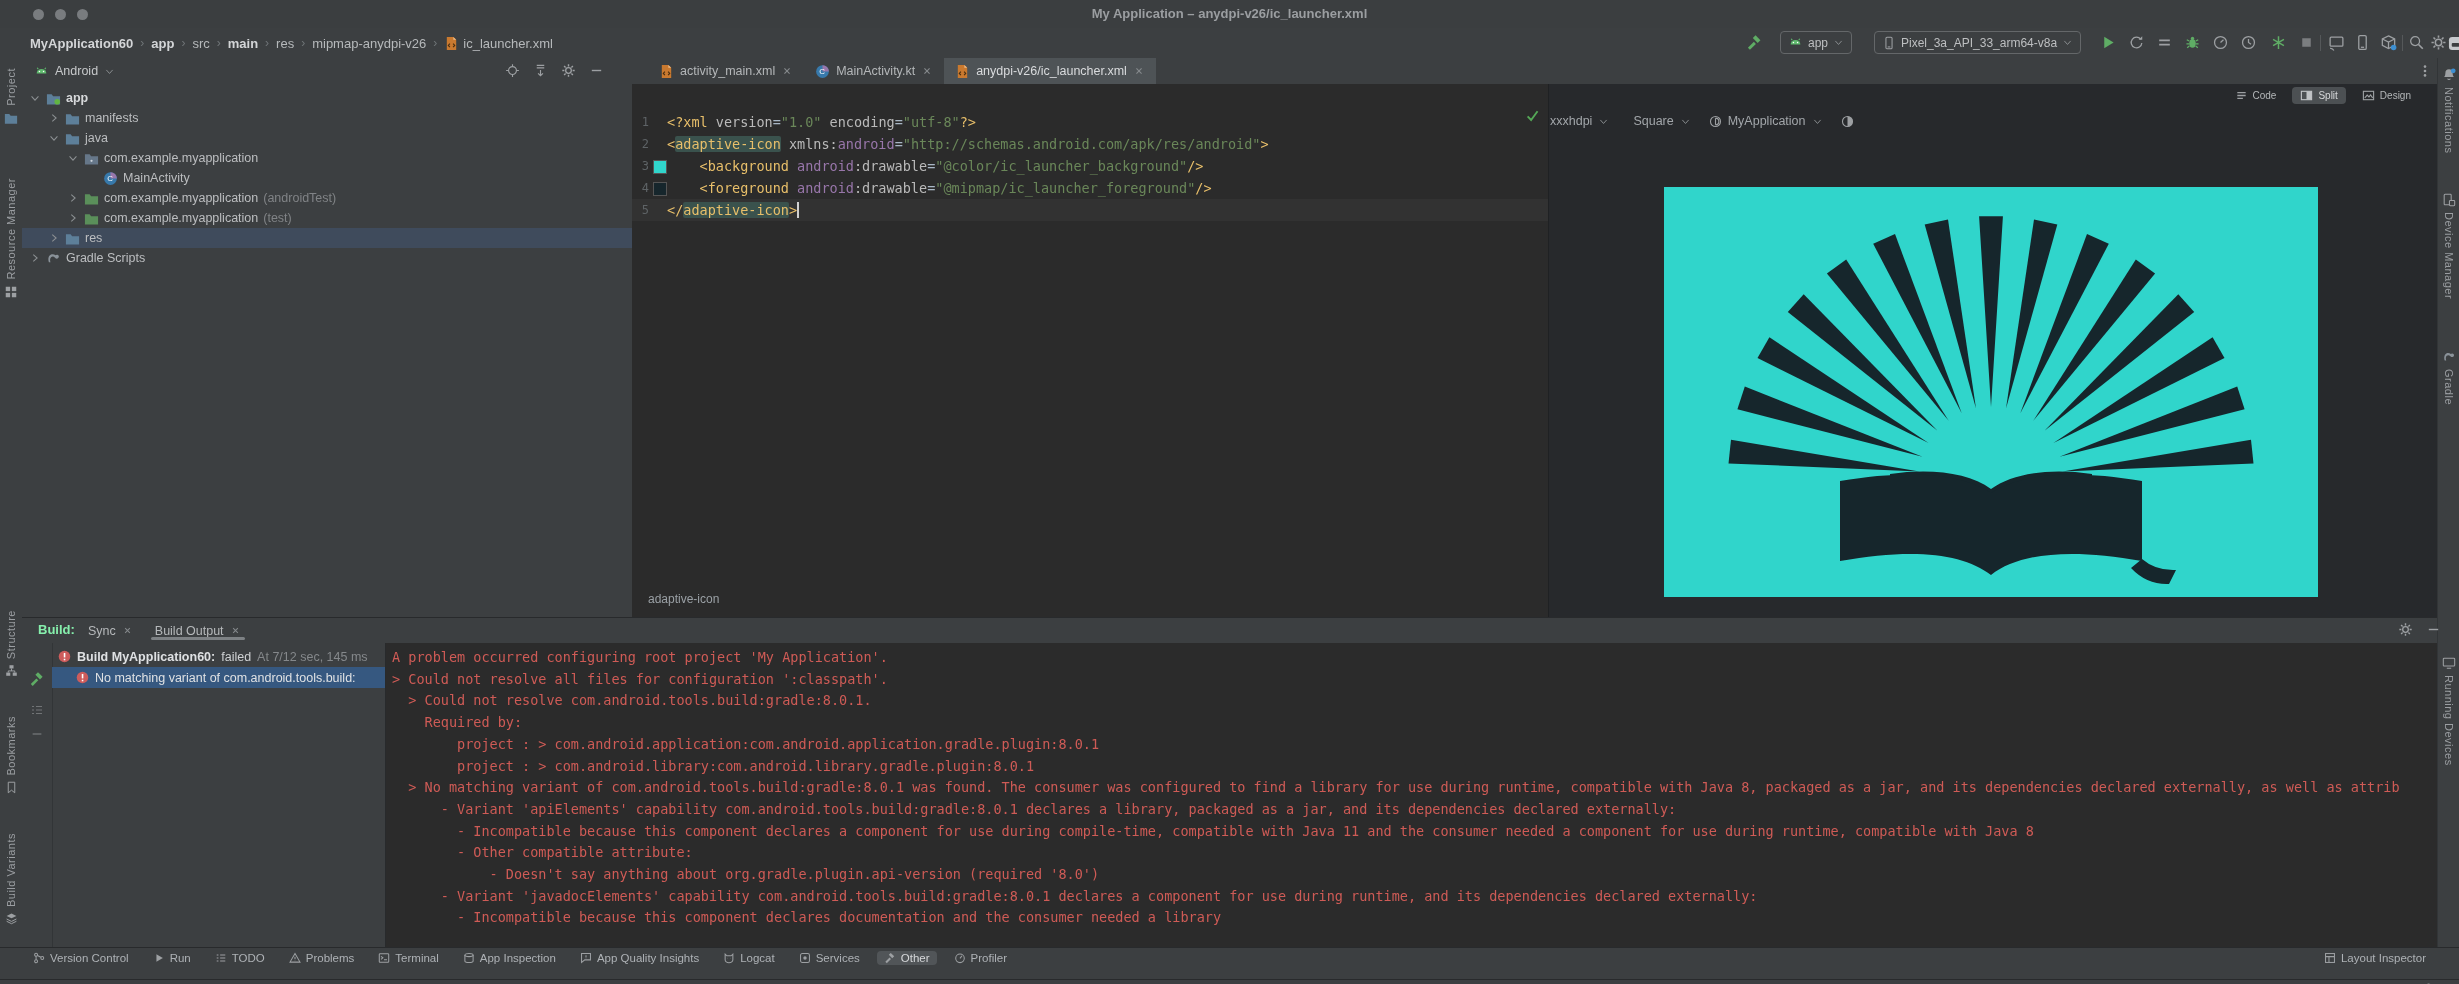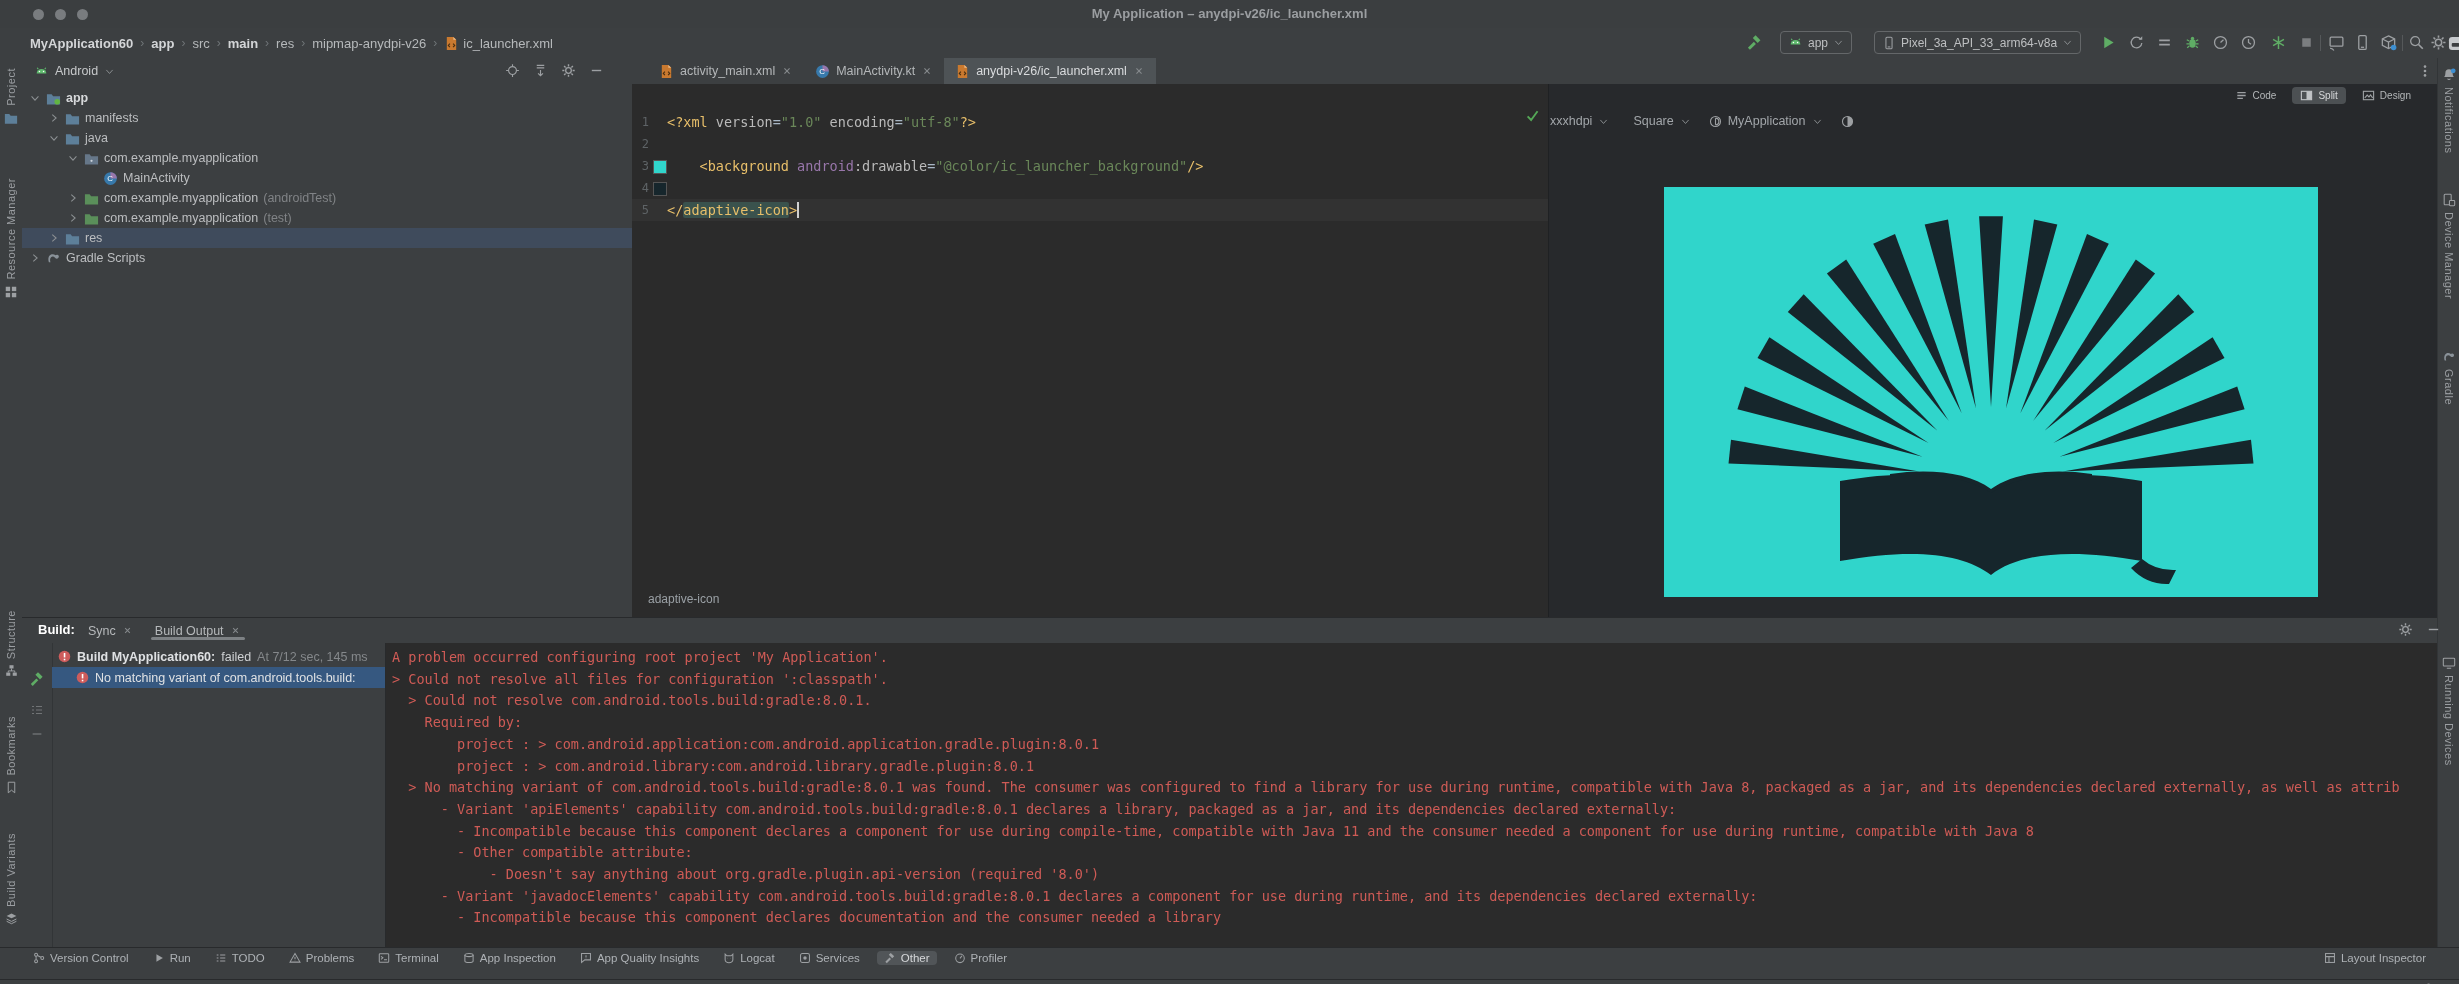--- a/index.html
+++ b/index.html
@@ -548,29 +548,31 @@
 
     <div id="codepane">
       <div id="caretline"></div>
       <div id="codelines">
           <div class="cline" style="top: 27px;">
             <span class="lnum">1</span>
             <span class="ctext"><span class="tk-tag">&lt;?xml </span><span class="tk-attr">version</span><span class="tk-plain">=</span><span class="tk-str">"1.0"</span><span class="tk-plain"> </span><span class="tk-attr">encoding</span><span class="tk-plain">=</span><span class="tk-str">"utf-8"</span><span class="tk-tag">?&gt;</span></span>
           </div>
           <div class="cline" style="top: 49px;">
             <span class="lnum">2</span>
+            <span class="ctext"><span class="tk-tag">&lt;</span><span class="tk-tag tk-hl">adaptive-icon</span><span class="tk-plain"> </span><span class="tk-attr">xmlns:</span><span class="tk-ns">android</span><span class="tk-plain">=</span><span class="tk-str">"http://schemas.android.com/apk/res/android"</span><span class="tk-tag">&gt;</span></span>
           </div>
           <div class="cline" style="top: 71px;">
             <span class="lnum">3</span>
             <span class="lmark" style="background:#30d5cb;border:1px solid #555;"></span>
             <span class="ctext"><span class="tk-plain">    </span><span class="tk-tag">&lt;</span><span class="tk-tag">background </span><span class="tk-ns">android</span><span class="tk-attr">:drawable</span><span class="tk-plain">=</span><span class="tk-str">"@color/ic_launcher_background"</span><span class="tk-tag">/&gt;</span></span>
           </div>
           <div class="cline" style="top: 93px;">
             <span class="lnum">4</span>
             <span class="lmark" style="background:#16262c;border:1px solid #555;"></span>
+            <span class="ctext"><span class="tk-plain">    </span><span class="tk-tag">&lt;</span><span class="tk-tag">foreground </span><span class="tk-ns">android</span><span class="tk-attr">:drawable</span><span class="tk-plain">=</span><span class="tk-str">"@mipmap/ic_launcher_foreground"</span><span class="tk-tag">/&gt;</span></span>
           </div>
           <div class="cline" style="top: 115px;">
             <span class="lnum">5</span>
             <span class="ctext"><span class="tk-tag">&lt;/</span><span class="tk-tag tk-hl">adaptive-icon</span><span class="tk-tag">&gt;</span></span>
           </div>
         </div>
       <div id="caret"></div>
       <span class="ic" style="position:absolute;left:893px;top:24px;" id="inspOK">
           <svg width="15" height="15" viewBox="0 0 16 16" fill="none" stroke-width="1.2">
             <path d="M2.8 9L6.5 12.8 13.4 3.4" stroke="#54a857" stroke-width="2"></path>
@@ -667,21 +669,21 @@
     <path d="M327 306 C356 287 406 282 478 294 L478 374 C406 361 355 366 327 388 Z" fill="#16262c"></path>
     <path d="M478 372 q14 12 34 11 l-7 14 q-22 1 -38 -16 z" fill="#16262c"></path>
   </svg>
         </div>
     </div>
     <div id="paneDivider"></div>
   </div>
 
   <div id="build" class="abs">
     <div id="bhead">
-      <span style="position:absolute;left:16px;top:4px;font-size:13px;font-weight:bold;color:#ffffff;">Build:</span>
+      <span style="position:absolute;left:16px;top:4px;font-size:13px;font-weight:bold;color:#86efac;">Build:</span>
       <div id="btabs" class="row" style="position:absolute;left:66px;top:0;height:25px;gap:22px;">
           <div class="btab">
             <span>Sync</span>
   <span class="ic">
               <svg width="11" height="11" viewBox="0 0 14 14" fill="none" stroke-width="1.2">
                 <path d="M4 4l6 6M10 4l-6 6" stroke="#85898c" stroke-width="1.3"></path>
               </svg>
             </span>
           </div>
           <div class="btab" style="position: relative;">

